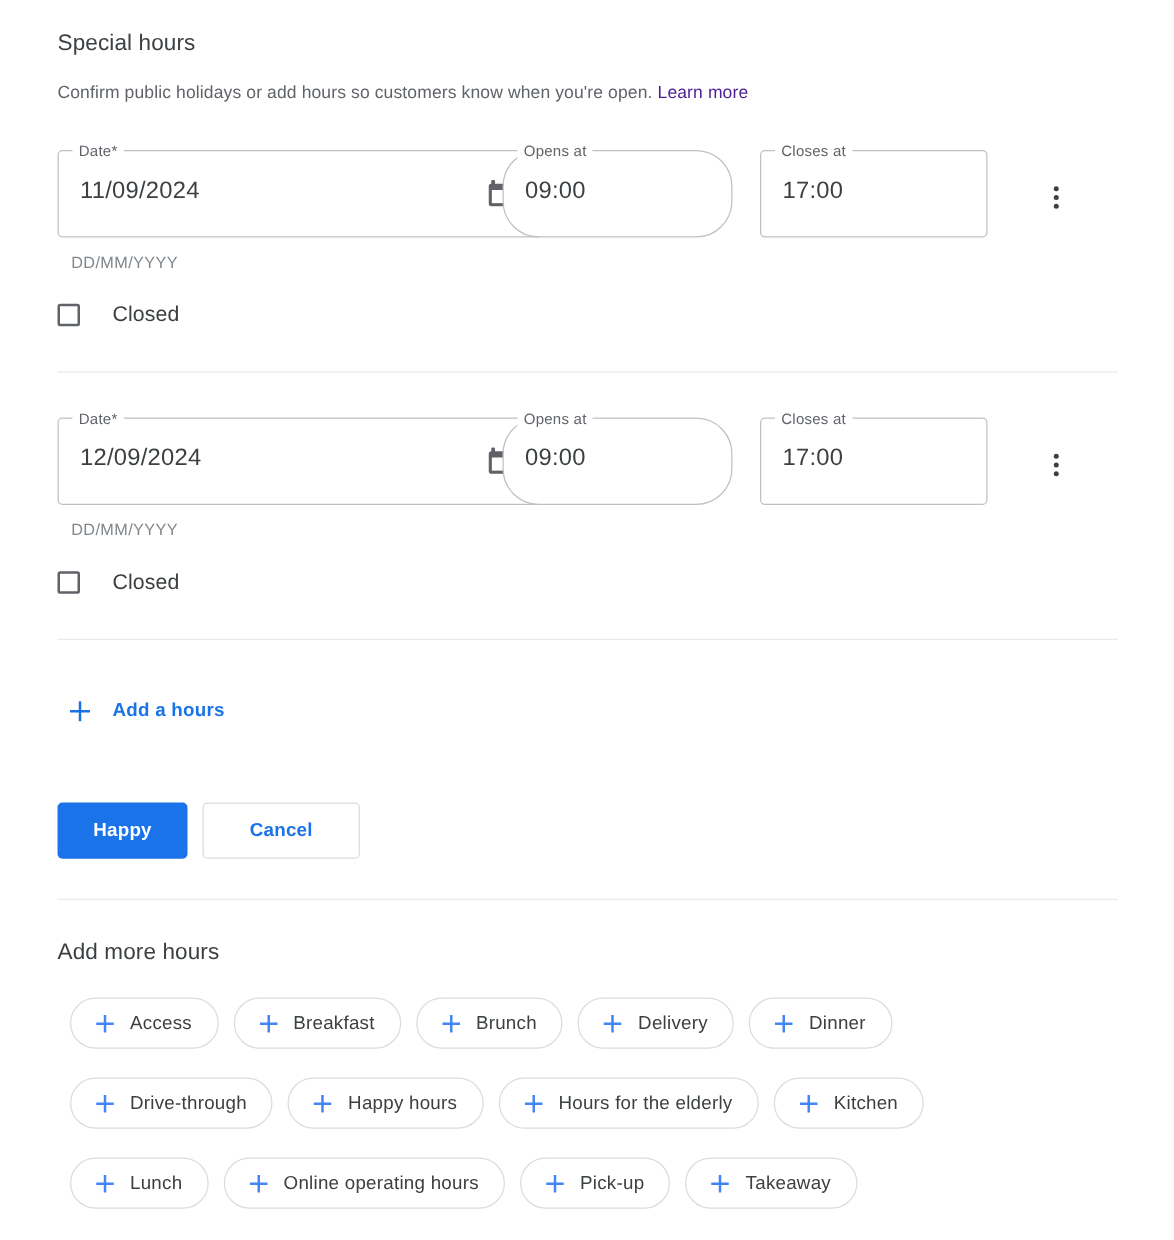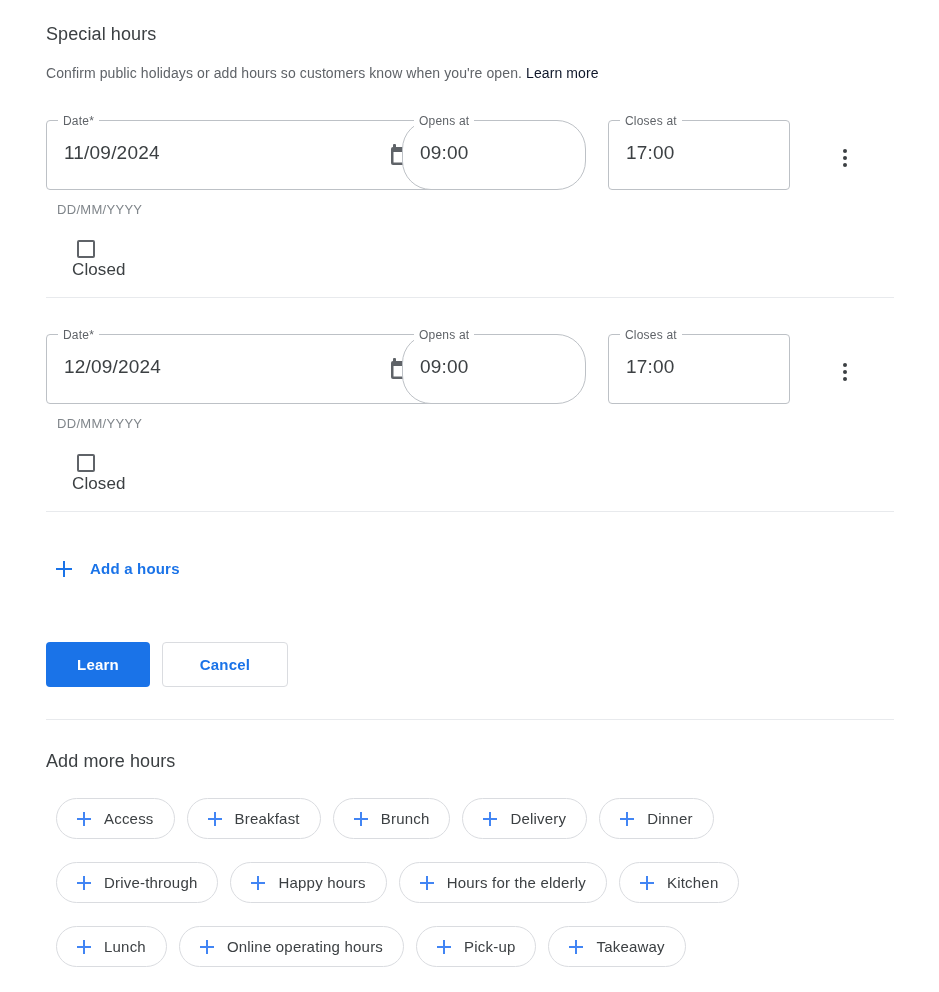--- a/index.html
+++ b/index.html
@@ -33,21 +33,21 @@
     position: absolute;
     left: 46px;
     top: 63px;
     font-size: 14px;
     line-height: 20px;
     color: #5f6368;
     letter-spacing: 0.1px;
     white-space: nowrap;
   }
   .link {
-    color: #0f172a;
+    color: #4c1d95;
     text-decoration: none;
     cursor: pointer;
   }
 
   
   .date-row { position: absolute; left: 0; width: 939px; }
 
   .field {
     position: absolute;
     border: 1px solid #bdc1c6;
@@ -99,21 +99,20 @@
     color: #80868b;
     letter-spacing: 0.3px;
   }
 
   .checkbox-wrap {
     position: absolute;
     left: 46px;
     display: flex;
     align-items: center;
     cursor: pointer;
-    flex-direction: column;
   }
   .checkbox {
     width: 18px;
     height: 18px;
     border: 2px solid #5f6368;
     border-radius: 2px;
     box-sizing: border-box;
     background: #fff;
   }
   .checkbox-label {
@@ -355,21 +354,21 @@
     </div>
   </div>
 
   <div class="divider" style="top:511px"></div>
 
   <div class="add-date">
     <span class="plus"></span>
     <span class="txt">Add a hours</span>
   </div>
 
-  <div class="btn btn-save">Learn</div>
+  <div class="btn btn-save">Happy</div>
   <div class="btn btn-cancel">Cancel</div>
 
   <div class="divider" style="top:719px"></div>
 
   <div class="addmore-title">Add more hours</div>
 
   <div class="chip-rows">
     <div class="chip-row">
       <div class="chip">
         <span class="plus"></span>

